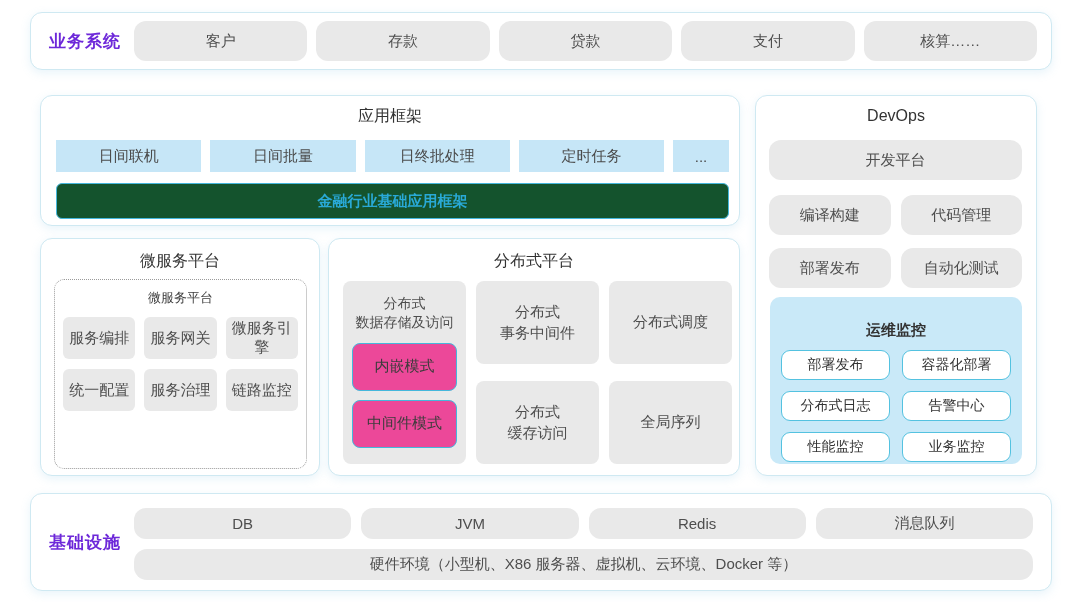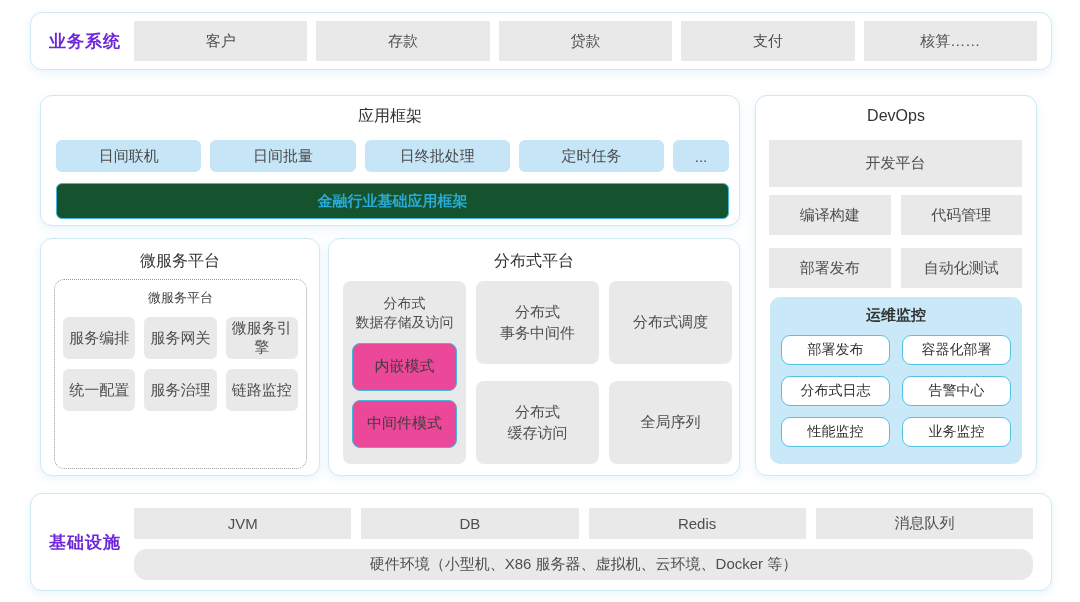--- a/index.html
+++ b/index.html
@@ -11,35 +11,35 @@
   .panel{
     position:absolute;background:#fff;border:1.5px solid #cfe9f2;border-radius:12px;
     box-shadow:0 3px 10px rgba(130,195,225,.18);box-sizing:border-box;
   }
   .side-label{
     position:absolute;left:18px;top:0;height:100%;display:flex;align-items:center;
     font-size:17px;font-weight:600;color:#6d28d9;letter-spacing:1px;
   }
   .btn{display:flex;align-items:center;justify-content:center;font-size:15px;
        color:#4e4e4e;box-sizing:border-box;text-align:center;}
-  .gray{background:#e9e9e9;border-radius:0;}
+  .gray{background:#e9e9e9;border-radius:12px;}
   .blue{background:#c6e6f7;border-radius:6px;color:#4a4a4a;}
   .pre{white-space:pre-line;line-height:1.35;}
   .sec-title{text-align:center;font-size:16px;color:#333;font-weight:400;}
 
   
   .biz{left:30px;top:12px;width:1022px;height:58px;}
   .biz-row{position:absolute;left:103px;right:14px;top:8px;bottom:8px;display:flex;gap:9px;}
   .biz-row .btn{flex:1;}
 
   
   .appfw{left:40px;top:95px;width:700px;height:131px;}
   .appfw .sec-title{margin-top:10px;}
   .appfw-row{position:absolute;left:15px;right:10px;top:44px;height:32px;display:flex;gap:9px;}
-  .appfw-row .btn{flex:1;border-radius:6px;}
+  .appfw-row .btn{flex:1;border-radius:0;}
   .appfw-row .btn.small{flex:none;width:56px;}
   .base-box{position:absolute;left:15px;right:10px;top:87px;height:34px;background:#14532d;
     border:1.5px solid #45b7dc;border-radius:6px;display:flex;align-items:center;justify-content:center;
     color:#29a9d6;font-size:15px;font-weight:600;}
 
   
   .micro{left:40px;top:238px;width:280px;height:238px;}
   .micro .sec-title{margin-top:12px;}
   .dotted{position:absolute;left:13px;right:12px;top:40px;bottom:6px;
     border:1.5px dotted #9a9a9a;border-radius:10px;box-sizing:border-box;}
@@ -57,28 +57,28 @@
   .storage{grid-row:1 / span 2;background:#e9e9e9;border-radius:8px;display:flex;
     flex-direction:column;padding:13px 9px 9px;box-sizing:border-box;}
   .storage-label{text-align:center;font-size:14px;color:#4e4e4e;}
   .mode{background:#ec4899;border:1.5px solid #45b7dc;border-radius:8px;height:46px;flex:none;
     display:flex;align-items:center;justify-content:center;font-size:15px;color:#3c3c3c;margin-top:9px;}
   .mode.first{margin-top:11px;}
 
   
   .devops{left:755px;top:95px;width:282px;height:381px;}
   .devops .sec-title{margin-top:11px;}
-  .dev-platform{position:absolute;left:13px;right:14px;top:44px;height:47px;}
+  .dev-platform{position:absolute;left:13px;right:14px;top:44px;height:40px;}
   .dev-row1{position:absolute;left:13px;right:14px;top:99px;height:40px;display:grid;
     grid-template-columns:1fr 1fr;gap:10px;}
   .dev-row2{position:absolute;left:13px;right:14px;top:152px;height:40px;display:grid;
     grid-template-columns:1fr 1fr;gap:10px;}
   .monitor{position:absolute;left:14px;right:14px;top:201px;bottom:11px;background:#c9e9f8;
     border-radius:10px;}
-  .monitor-title{text-align:center;margin-top:9px;font-size:15px;font-weight:600;color:#333;}
+  .monitor-title{text-align:center;margin-top:24px;font-size:15px;font-weight:600;color:#333;}
   .monitor-grid{margin:10px 11px 0;display:grid;grid-template-columns:1fr 1fr;gap:11px 12px;}
   .monitor-grid .btn{height:30px;background:#fff;border:1.5px solid #54c2e0;border-radius:9px;
     font-size:14px;color:#333;}
 
   
   .infra{left:30px;top:493px;width:1022px;height:98px;}
   .infra-rows{position:absolute;left:103px;right:18px;top:14px;bottom:10px;display:flex;
     flex-direction:column;gap:10px;}
   .infra-row1{display:flex;gap:10px;flex:1;}
   .infra-row1 .btn{flex:1;}
@@ -167,22 +167,22 @@
         <div class="btn">性能监控</div>
         <div class="btn">业务监控</div>
       </div>
     </div>
   </section>
 
   <section class="panel infra">
     <div class="side-label">基础设施</div>
     <div class="infra-rows">
       <div class="infra-row1">
+        <div class="btn gray">DB</div>
         <div class="btn gray">JVM</div>
-        <div class="btn gray">DB</div>
         <div class="btn gray">Redis</div>
         <div class="btn gray">消息队列</div>
       </div>
       <div class="hw-bar">硬件环境（小型机、X86 服务器、虚拟机、云环境、Docker 等）</div>
     </div>
   </section>
 
 </div>
 
 </body></html>

